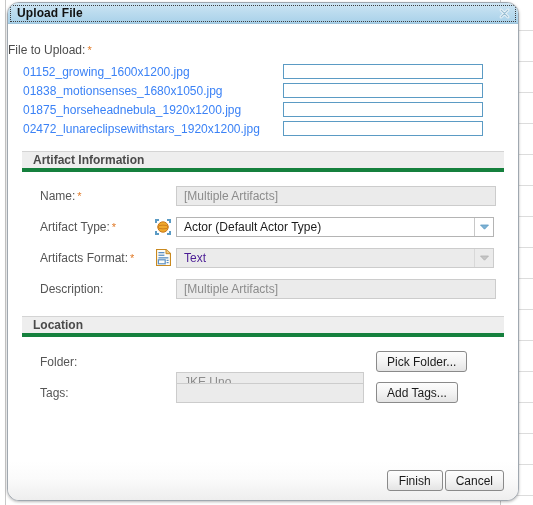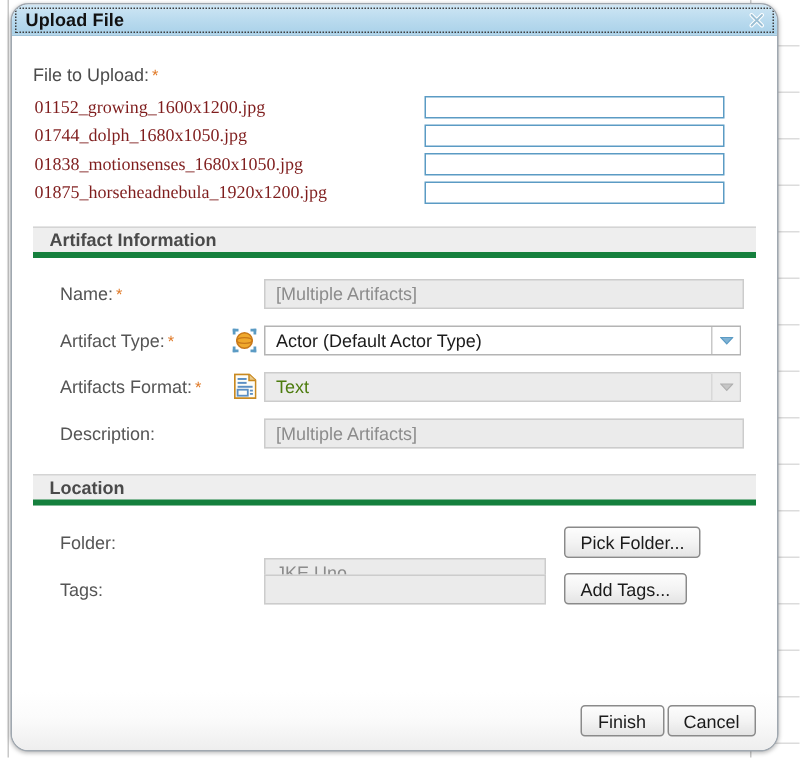--- a/index.html
+++ b/index.html
@@ -93,42 +93,41 @@
     padding: 0;
   }
 
   
   #file-section {
     padding: 19px 0 0 0;
   }
   #file-label {
     font-size: 12px;
     color: #4c4c4c;
-    padding-left: 14px;
+    padding-left: 0;
   }
   .req-star {
     color: #e07a28;
     font-size: 11px;
     padding-left: 2px;
   }
   #file-list {
     margin-top: 5px;
   }
   .file-row {
     display: flex;
     align-items: center;
     height: 19px;
   }
   .file-name {
     font-size: 12px;
-    color: #7f1d1d;
+    color: #3b82f6;
     padding-left: 15px;
     width: 275px;
     white-space: nowrap;
-    font-family: Liberation Serif, serif;
   }
   .file-input {
     width: 200px;
     height: 15px;
     border: 1px solid #5b9bc4;
     background: #ffffff;
   }
 
   
   .section-head {
@@ -200,21 +199,21 @@
   }
   .combo-value {
     flex: 1;
     font-size: 12px;
     color: #1b1b1b;
     line-height: 18px;
     padding-left: 7px;
     white-space: nowrap;
     overflow: hidden;
   }
-  .combo.disabled .combo-value { color: #4d7c0f; }
+  .combo.disabled .combo-value { color: #4c1d95; }
   .combo-arrow {
     width: 19px;
     border-left: 1px solid #c8c8c8;
     background: #ffffff;
     display: flex;
     align-items: center;
     justify-content: center;
   }
   .combo.disabled .combo-arrow {
     background: #ebebeb;
@@ -299,29 +298,29 @@
       <div id="file-label">
         <span>File to Upload:</span><span class="req-star">*</span>
       </div>
 
       <div id="file-list">
         <div class="file-row">
           <span class="file-name">01152_growing_1600x1200.jpg</span>
           <input class="file-input" type="text" value="" style="">
         </div>
         <div class="file-row">
-          <span class="file-name">01744_dolph_1680x1050.jpg</span>
-          <input class="file-input" type="text" value="" style="">
-        </div>
-        <div class="file-row">
           <span class="file-name">01838_motionsenses_1680x1050.jpg</span>
           <input class="file-input" type="text" value="" style="">
         </div>
         <div class="file-row">
           <span class="file-name">01875_horseheadnebula_1920x1200.jpg</span>
+          <input class="file-input" type="text" value="" style="">
+        </div>
+        <div class="file-row">
+          <span class="file-name">02472_lunareclipsewithstars_1920x1200.jpg</span>
           <input class="file-input" type="text" value="" style="">
         </div>
       </div>
     </div>
 
     <div style="height:13px"></div>
     <div class="section-head">
       <span class="section-head-text">Artifact Information</span>
     </div>
 

